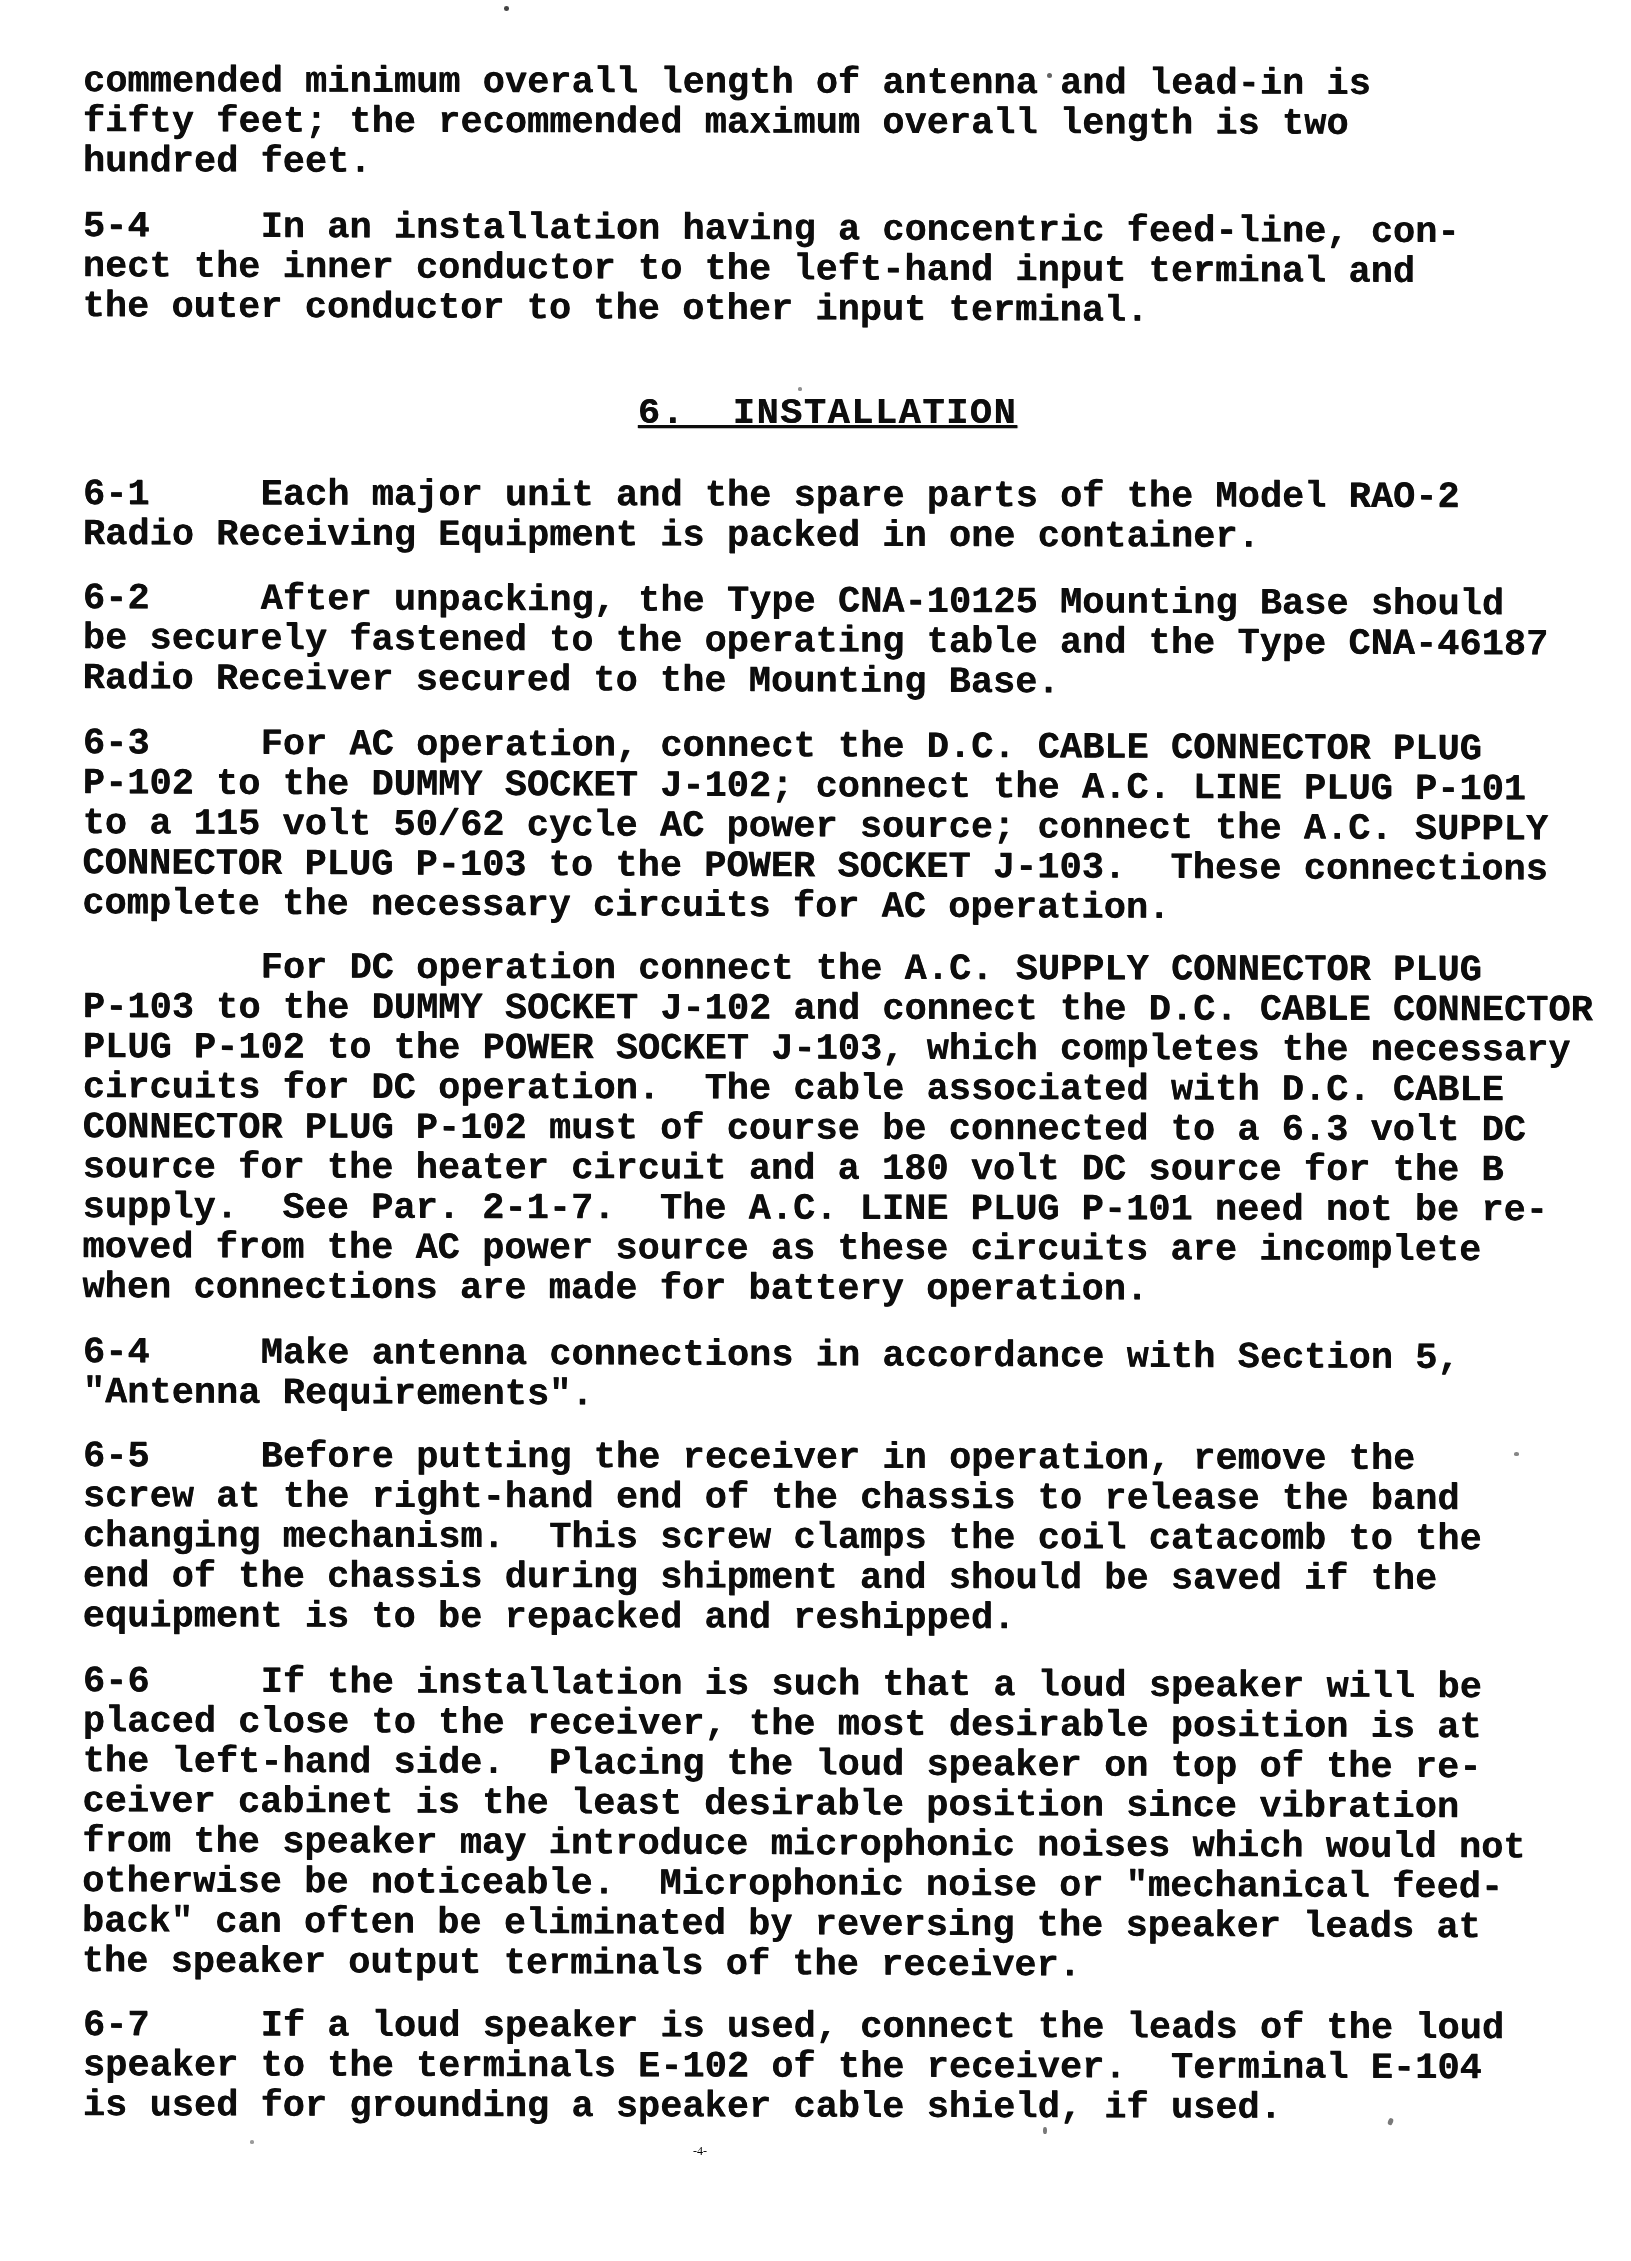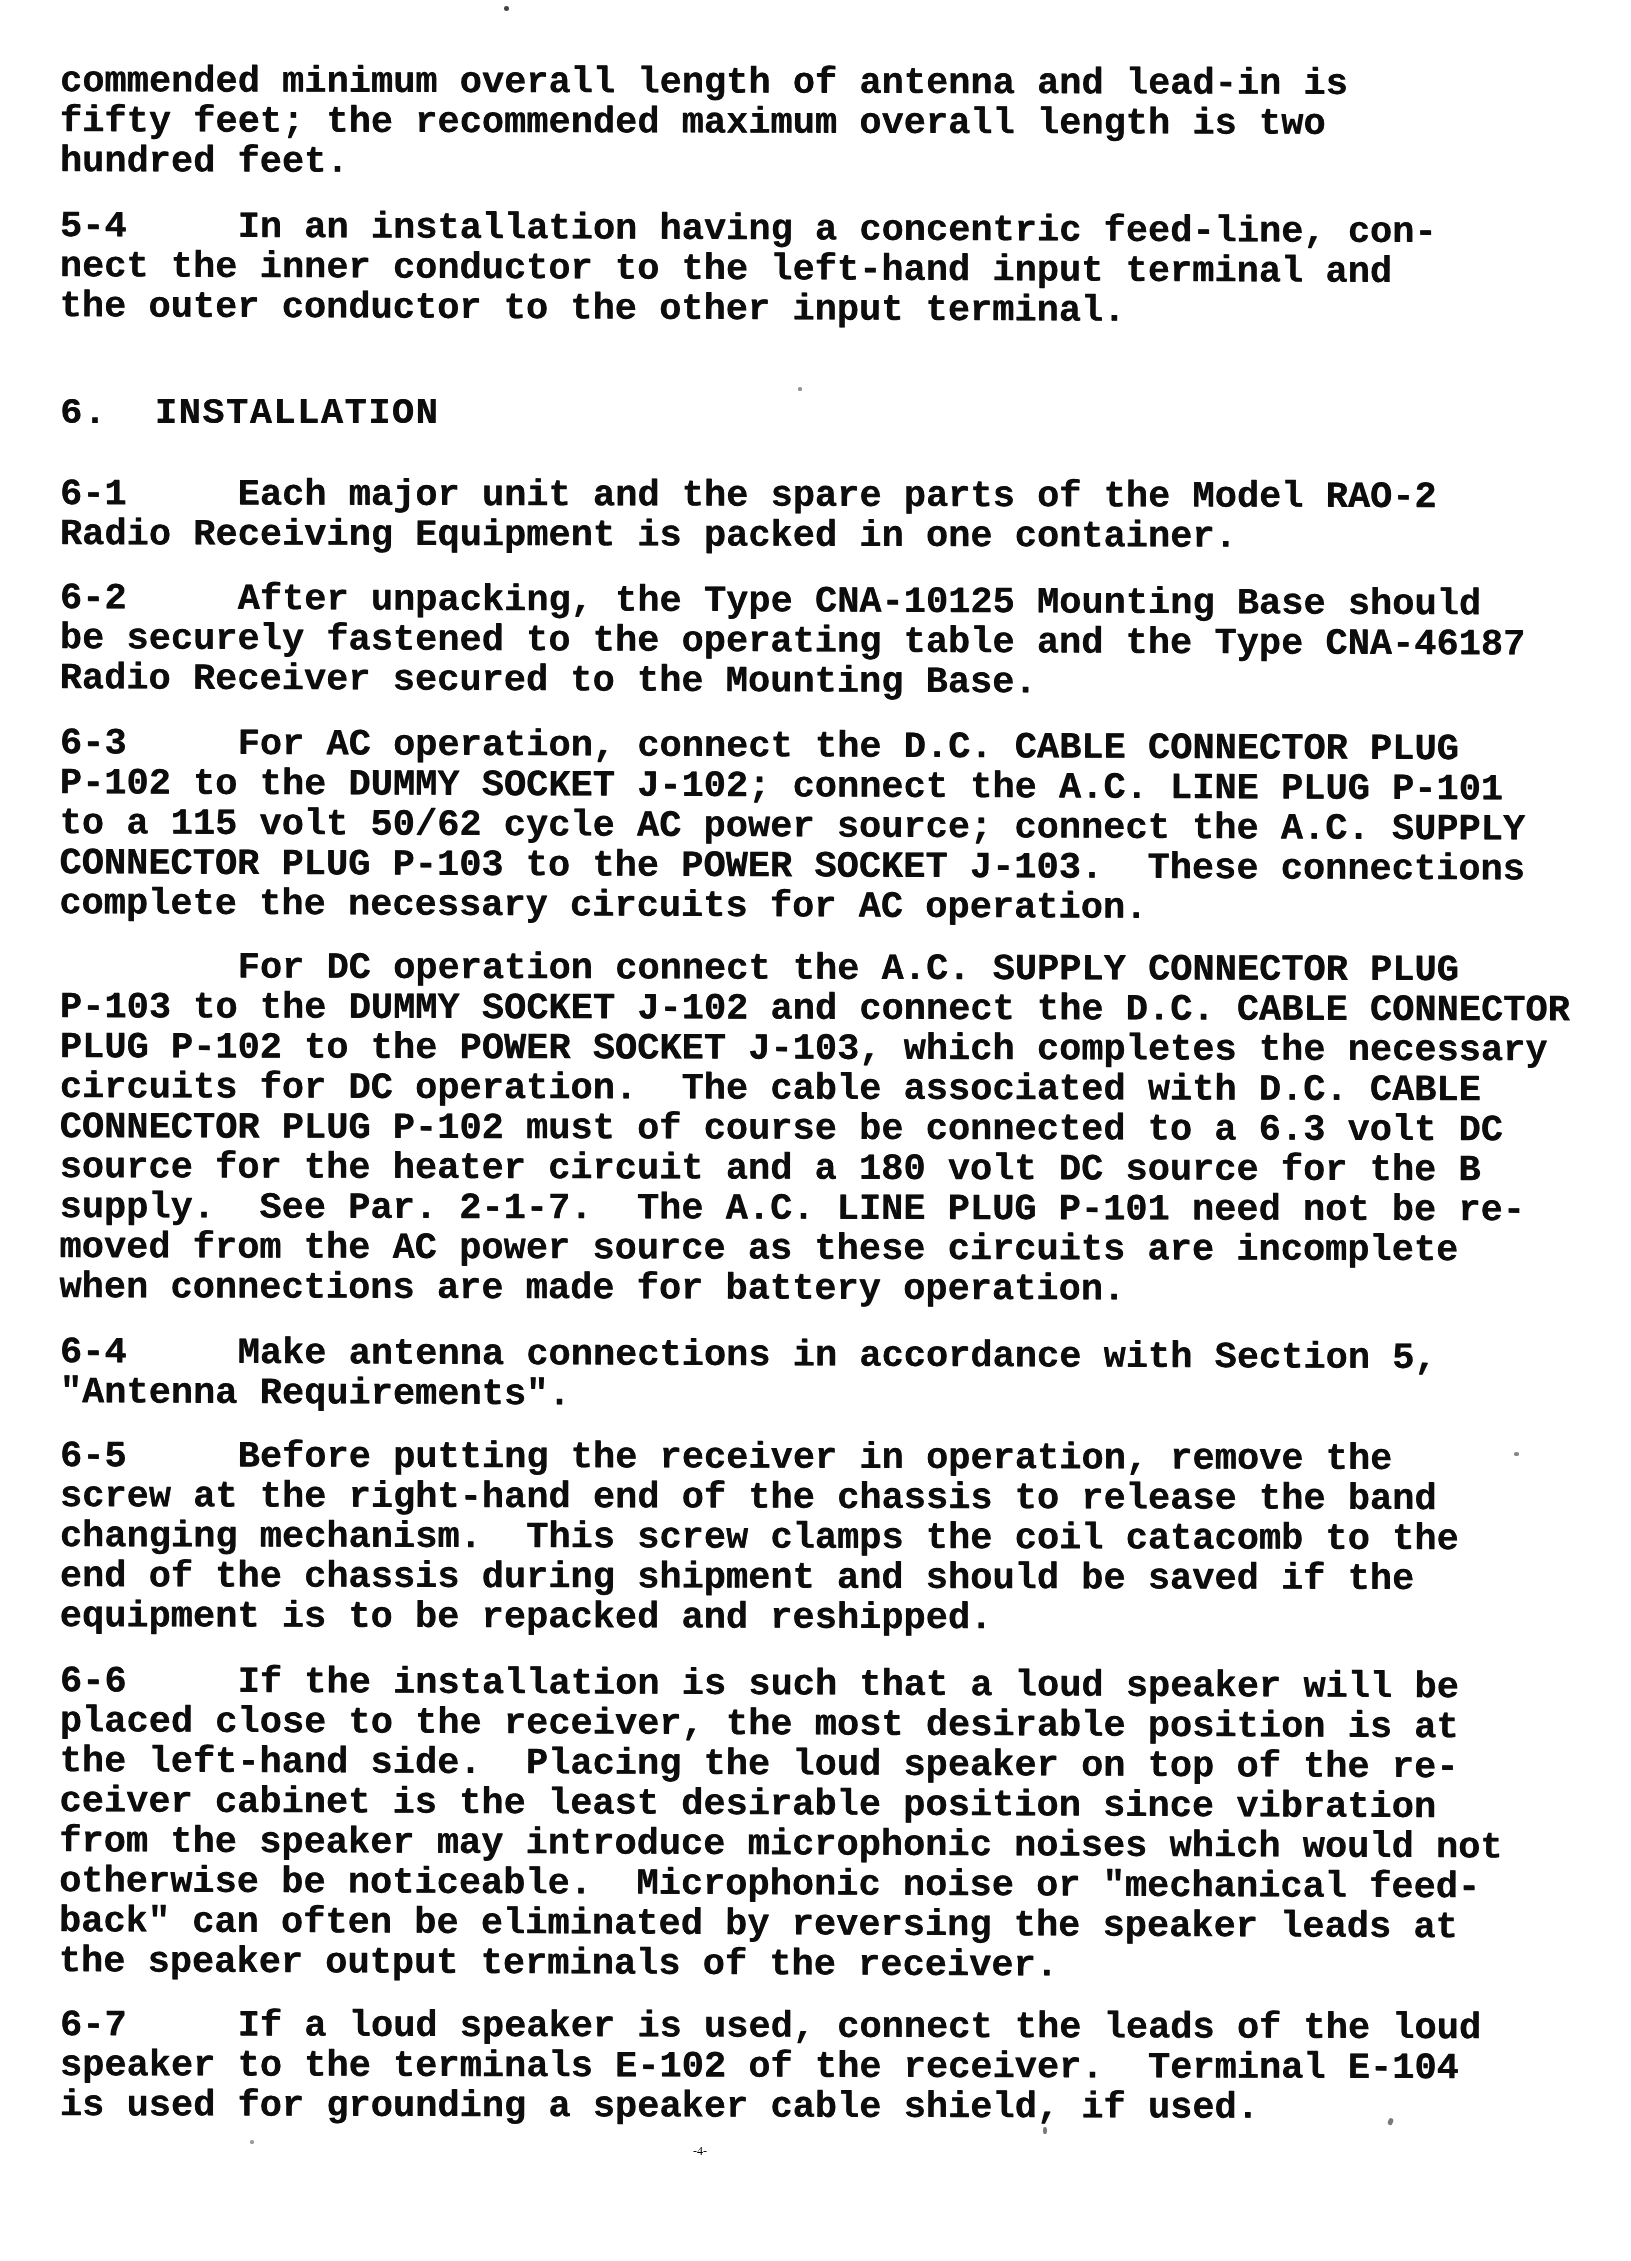--- a/index.html
+++ b/index.html
@@ -16,32 +16,34 @@
   .page {
     position: absolute;
     inset: 0;
     padding: 61px 60px 0 60px;
     font-family: "Liberation Mono", "DejaVu Sans Mono", monospace;
     font-size: 37px;
     line-height: 40px;
     font-weight: 700;
     color: #0d0d0d;
     text-shadow: 0.4px 0.3px 0 #1a1a1a;
+    margin-left: 23px;
   }
   .para {
     white-space: pre;
     margin: 0 0 24.5px 0;
   }
   .heading {
     white-space: pre;
-    text-align: left;
+    text-align: center;
     font-size: 37px;
     font-weight: 700;
     margin: 67px 0 41px 0;
     letter-spacing: 1.5px;
+    text-decoration: underline;
   }
   .page-number {
     position: absolute;
     top: 2144px;
     left: 693px;
     white-space: pre;
   }
   .tilt-a { transform: rotate(0.25deg); transform-origin: left top; }
   .tilt-b { transform: rotate(0.12deg); transform-origin: left top; }
   .speck {

